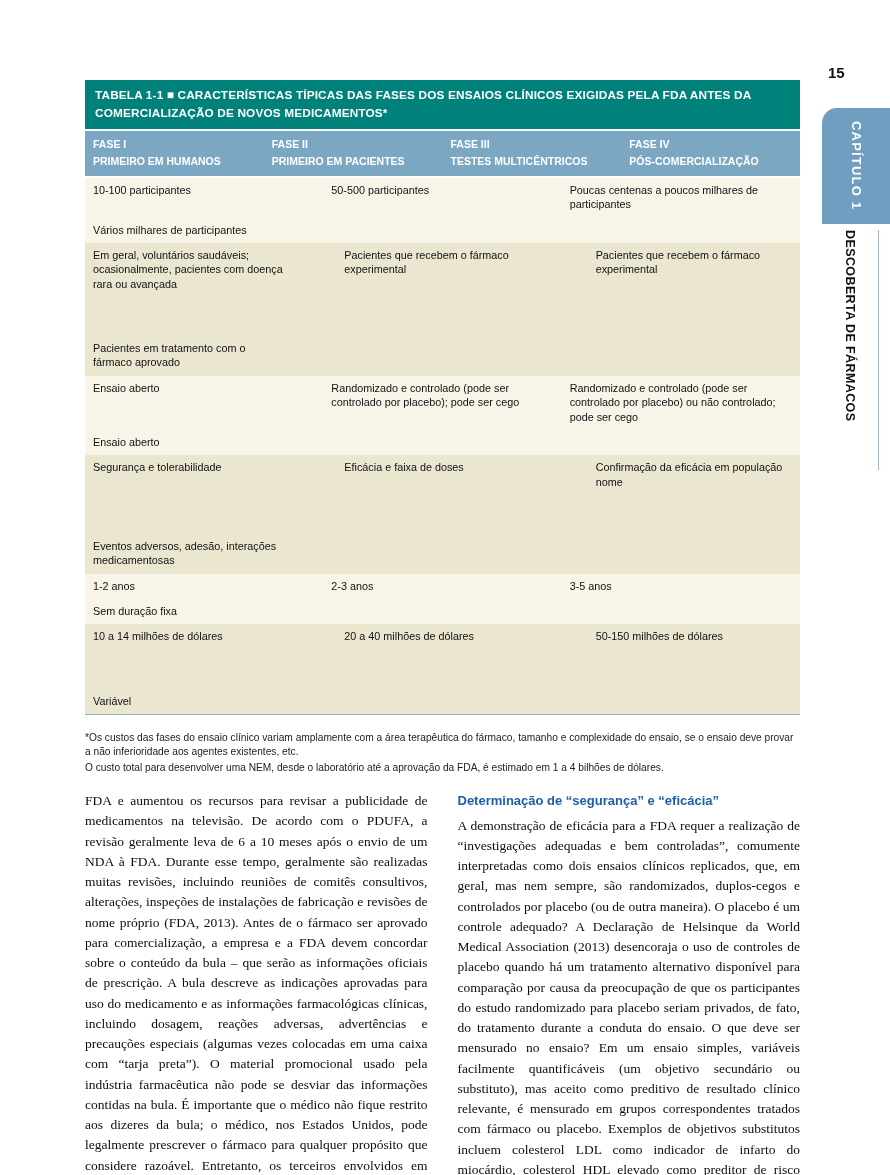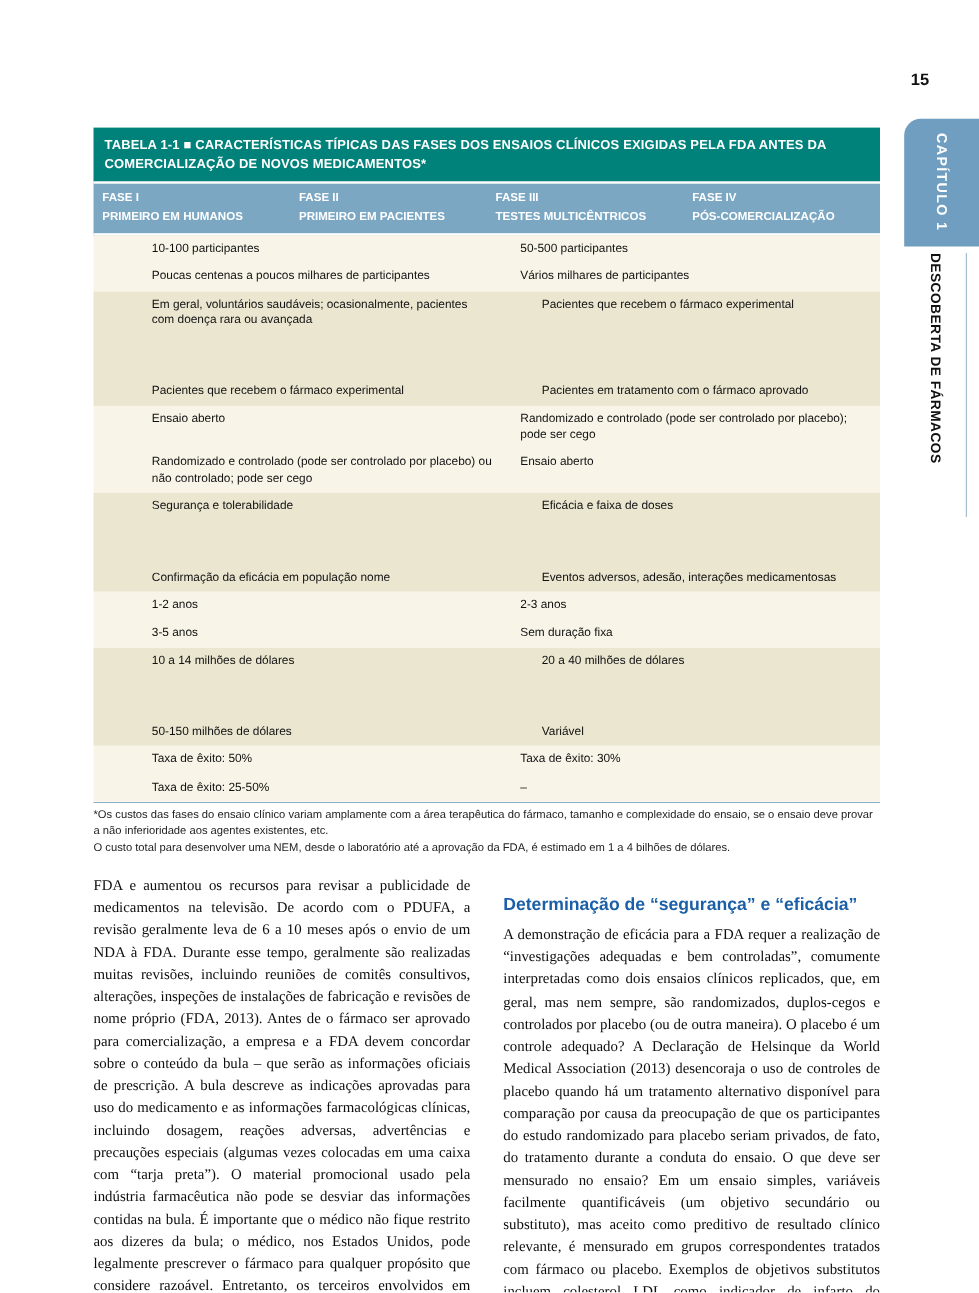--- a/index.html
+++ b/index.html
@@ -1,35 +1,35 @@
 <!DOCTYPE html>
 <html><head>
 <meta charset="utf-8">
 <style>
   html,body{margin:0;padding:0;background:#ffffff;}
   .page{position:relative;width:890px;height:1175px;background:#ffffff;font-family:"Liberation Sans",sans-serif;color:#111;overflow:hidden;}
   .content{position:absolute;left:85px;top:80px;width:715px;}
 
   
-  .tbl-title{background:#00827b;color:#fff;font-weight:bold;font-size:11.8px;line-height:1.5;padding:7px 10px;letter-spacing:.15px;margin-top:36px;}
+  .tbl-title{background:#00827b;color:#fff;font-weight:bold;font-size:11.8px;line-height:1.5;padding:7px 10px;letter-spacing:.15px;}
   .tbl-head{display:grid;grid-template-columns:1fr 1fr 1fr 1fr;background:#7ba7c3;border-top:2px solid #fff;border-bottom:2px solid #fff;}
   .tbl-head .hc{color:#fff;font-weight:bold;font-size:10.5px;line-height:1.6;padding:5px 10px 6px 8px;}
-  .tbl-row{display:grid;grid-template-columns:1fr 1fr;padding-left:45px;}
+  .tbl-row{display:grid;grid-template-columns:1fr 1fr 1fr;}
   .tbl-row .c{font-size:10.8px;line-height:1.33;padding:5px 10px 6px 8px;}
   .row-light{background:#f8f5e8;}
   .row-dark{background:#eae6d0;gap:39px;}
   .tbl-bottom{border-bottom:1.5px solid #8fb0c7;}
-  .footnotes{padding-top:5px;font-size:10.2px;line-height:1.4;color:#222;}
+  .footnotes{padding-top:16px;font-size:10.2px;line-height:1.4;color:#222;}
   .footnotes p{margin:0 0 1px 0;}
 
   
   .cols{display:flex;gap:30px;margin-top:16px;}
   .col{width:350px;font-family:"Liberation Serif",serif;font-size:13.5px;line-height:1.5;text-align:justify;color:#0d0d0d;}
   .col p{margin:0;}
-  .col-heading{font-family:"Liberation Sans",sans-serif;font-weight:bold;font-size:16px;color:#1b5fa6;margin:16px 0 5px 0;text-align:left;}
+  .col-heading{font-family:"Liberation Sans",sans-serif;font-weight:bold;font-size:13px;color:#1b5fa6;margin:0 0 5px 0;text-align:left;}
 
   
   .figure{margin-top:10px;margin-left:60px;}
 
   
   .page-num{position:absolute;left:828px;top:64px;font-weight:bold;font-size:15px;color:#111;}
   .chapter-tab{position:absolute;left:822px;top:108px;width:68px;height:116px;background:#6f9ec0;border-radius:15px 0 0 0;display:flex;align-items:center;justify-content:center;}
   .chapter-tab span{writing-mode:vertical-rl;color:#fff;font-weight:bold;font-size:13px;letter-spacing:1.2px;white-space:nowrap;}
   .chapter-title{position:absolute;left:822px;top:230px;width:56px;height:240px;display:flex;justify-content:center;border-right:1.5px solid #9db8cb;}
   .chapter-title span{writing-mode:vertical-rl;color:#111;font-weight:bold;font-size:12.5px;letter-spacing:.4px;white-space:nowrap;}
@@ -90,26 +90,20 @@
             <div class="c">1-2 anos</div>
             <div class="c">2-3 anos</div>
             <div class="c">3-5 anos</div>
             <div class="c">Sem duração fixa</div>
           </div>
           <div class="tbl-row row-dark">
             <div class="c">10 a 14 milhões de dólares</div>
             <div class="c">20 a 40 milhões de dólares</div>
             <div class="c">50-150 milhões de dólares</div>
             <div class="c">Variável</div>
-          </div>
-          <div class="tbl-row row-light">
-            <div class="c">Taxa de êxito: 50%</div>
-            <div class="c">Taxa de êxito: 30%</div>
-            <div class="c">Taxa de êxito: 25-50%</div>
-            <div class="c">–</div>
           </div>
         </div>
       <div class="footnotes" id="tbl-footnotes">
           <p>*Os custos das fases do ensaio clínico variam amplamente com a área terapêutica do fármaco, tamanho e complexidade do ensaio, se o ensaio deve provar a não inferioridade aos agentes existentes, etc.</p>
           <p>O custo total para desenvolver uma NEM, desde o laboratório até a aprovação da FDA, é estimado em 1 a 4 bilhões de dólares.</p>
         </div>
     </div>
 
     <div class="cols">
       <div class="col">

